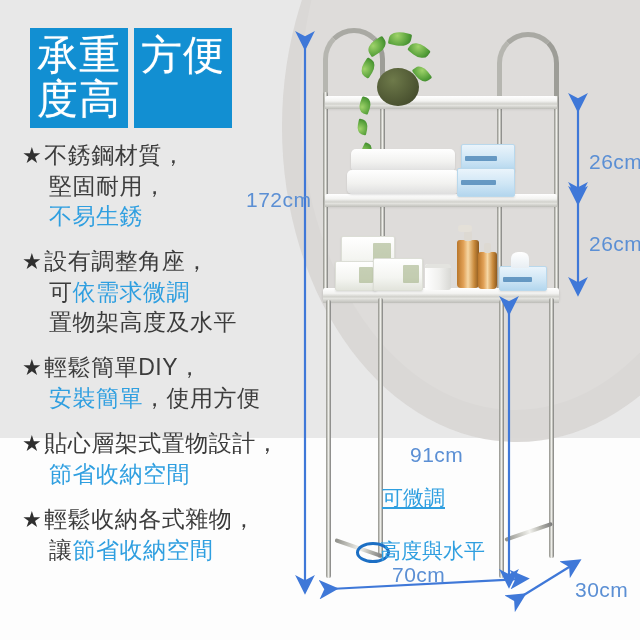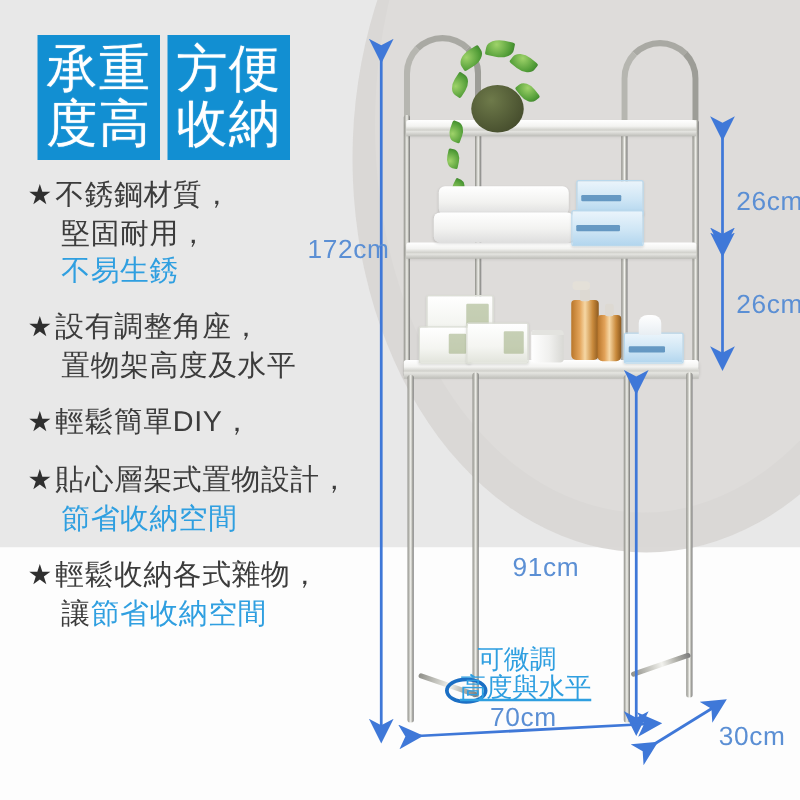--- a/index.html
+++ b/index.html
@@ -221,21 +221,20 @@
   <div class="bg-ellipse2"></div>
   <div class="dot-arc"></div>
 
   <div class="titlewrap">
     <div class="title-box">
       <div class="tline">承重</div>
       <div class="tline">度高</div>
     </div>
     <div class="title-box">
       <div class="tline">方便</div>
-      <div class="tline">收納</div>
     </div>
   </div>
 
   <div class="features">
 
     <div class="feat">
       <div class="frow">
         <span class="star">★</span><span>不銹鋼材質，</span>
       </div>
       <div class="frow indent">
@@ -244,27 +243,33 @@
       <div class="frow indent">
         <span class="hl">不易生銹</span>
       </div>
     </div>
 
     <div class="feat">
       <div class="frow">
         <span class="star">★</span><span>設有調整角座，</span>
       </div>
       <div class="frow indent">
+        <span>可</span><span class="hl">依需求微調</span>
+      </div>
+      <div class="frow indent">
         <span>置物架高度及水平</span>
       </div>
     </div>
 
     <div class="feat">
       <div class="frow">
         <span class="star">★</span><span>輕鬆簡單DIY，</span>
+      </div>
+      <div class="frow indent">
+        <span class="hl">安裝簡單</span><span>，使用方便</span>
       </div>
     </div>
 
     <div class="feat">
       <div class="frow">
         <span class="star">★</span><span>貼心層架式置物設計，</span>
       </div>
       <div class="frow indent">
         <span class="hl">節省收納空間</span>
       </div>
@@ -377,16 +382,16 @@
   </svg>
 
   <div class="dim-label" style="left:246px;top:188px;">172cm</div>
   <div class="dim-label" style="left:589px;top:150px;">26cm</div>
   <div class="dim-label" style="left:589px;top:232px;">26cm</div>
   <div class="dim-label" style="left:410px;top:443px;">91cm</div>
   <div class="dim-label" style="left:392px;top:563px;">70cm</div>
   <div class="dim-label" style="left:575px;top:578px;">30cm</div>
 
   <div class="note-circle" style="left:356px;top:542px;"></div>
-  <div class="note-text" style="left:382px;top:515px;">可微調</div>
-  <div class="note-text" style="left:368px;top:538px;text-decoration:underline;">高度與水平</div>
+  <div class="note-text" style="left:382px;top:485px;text-decoration:underline;">可微調</div>
+  <div class="note-text" style="left:380px;top:538px;">高度與水平</div>
 
 </div>
 
 </body></html>

